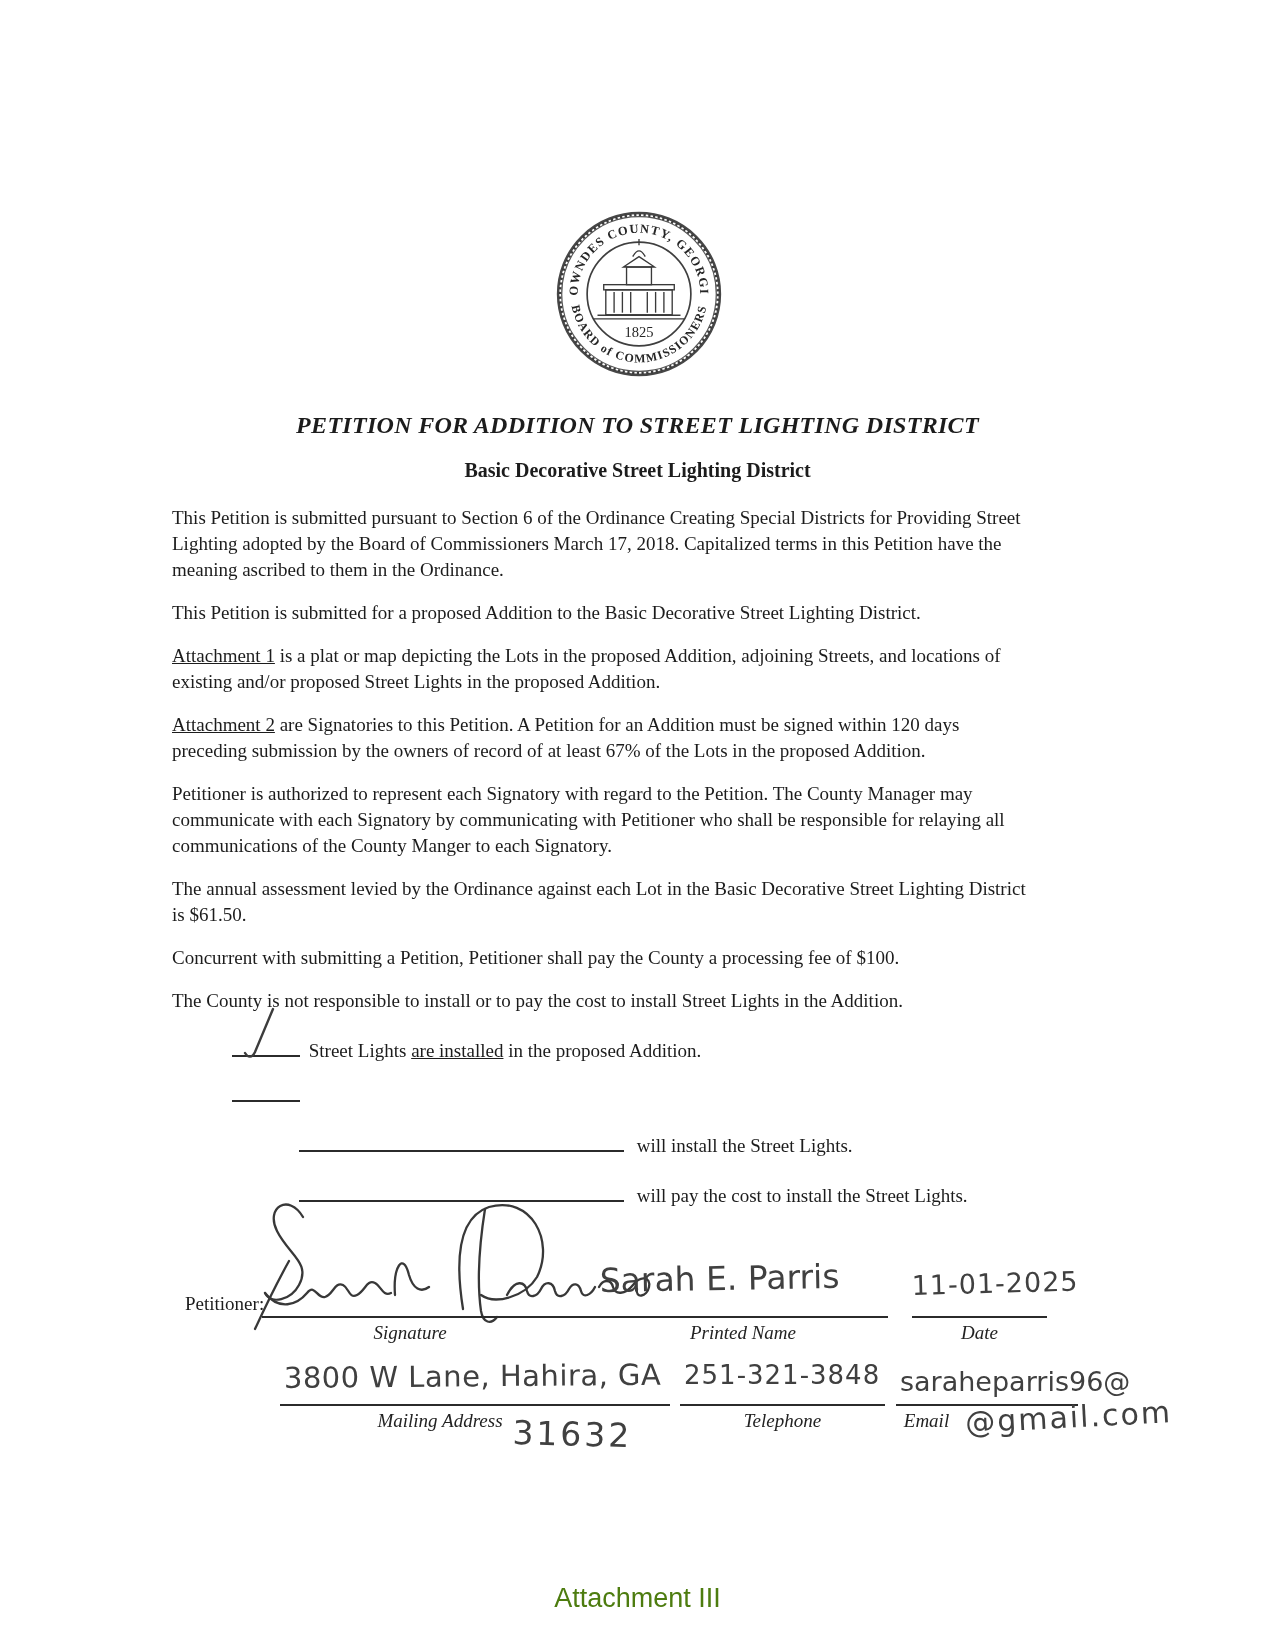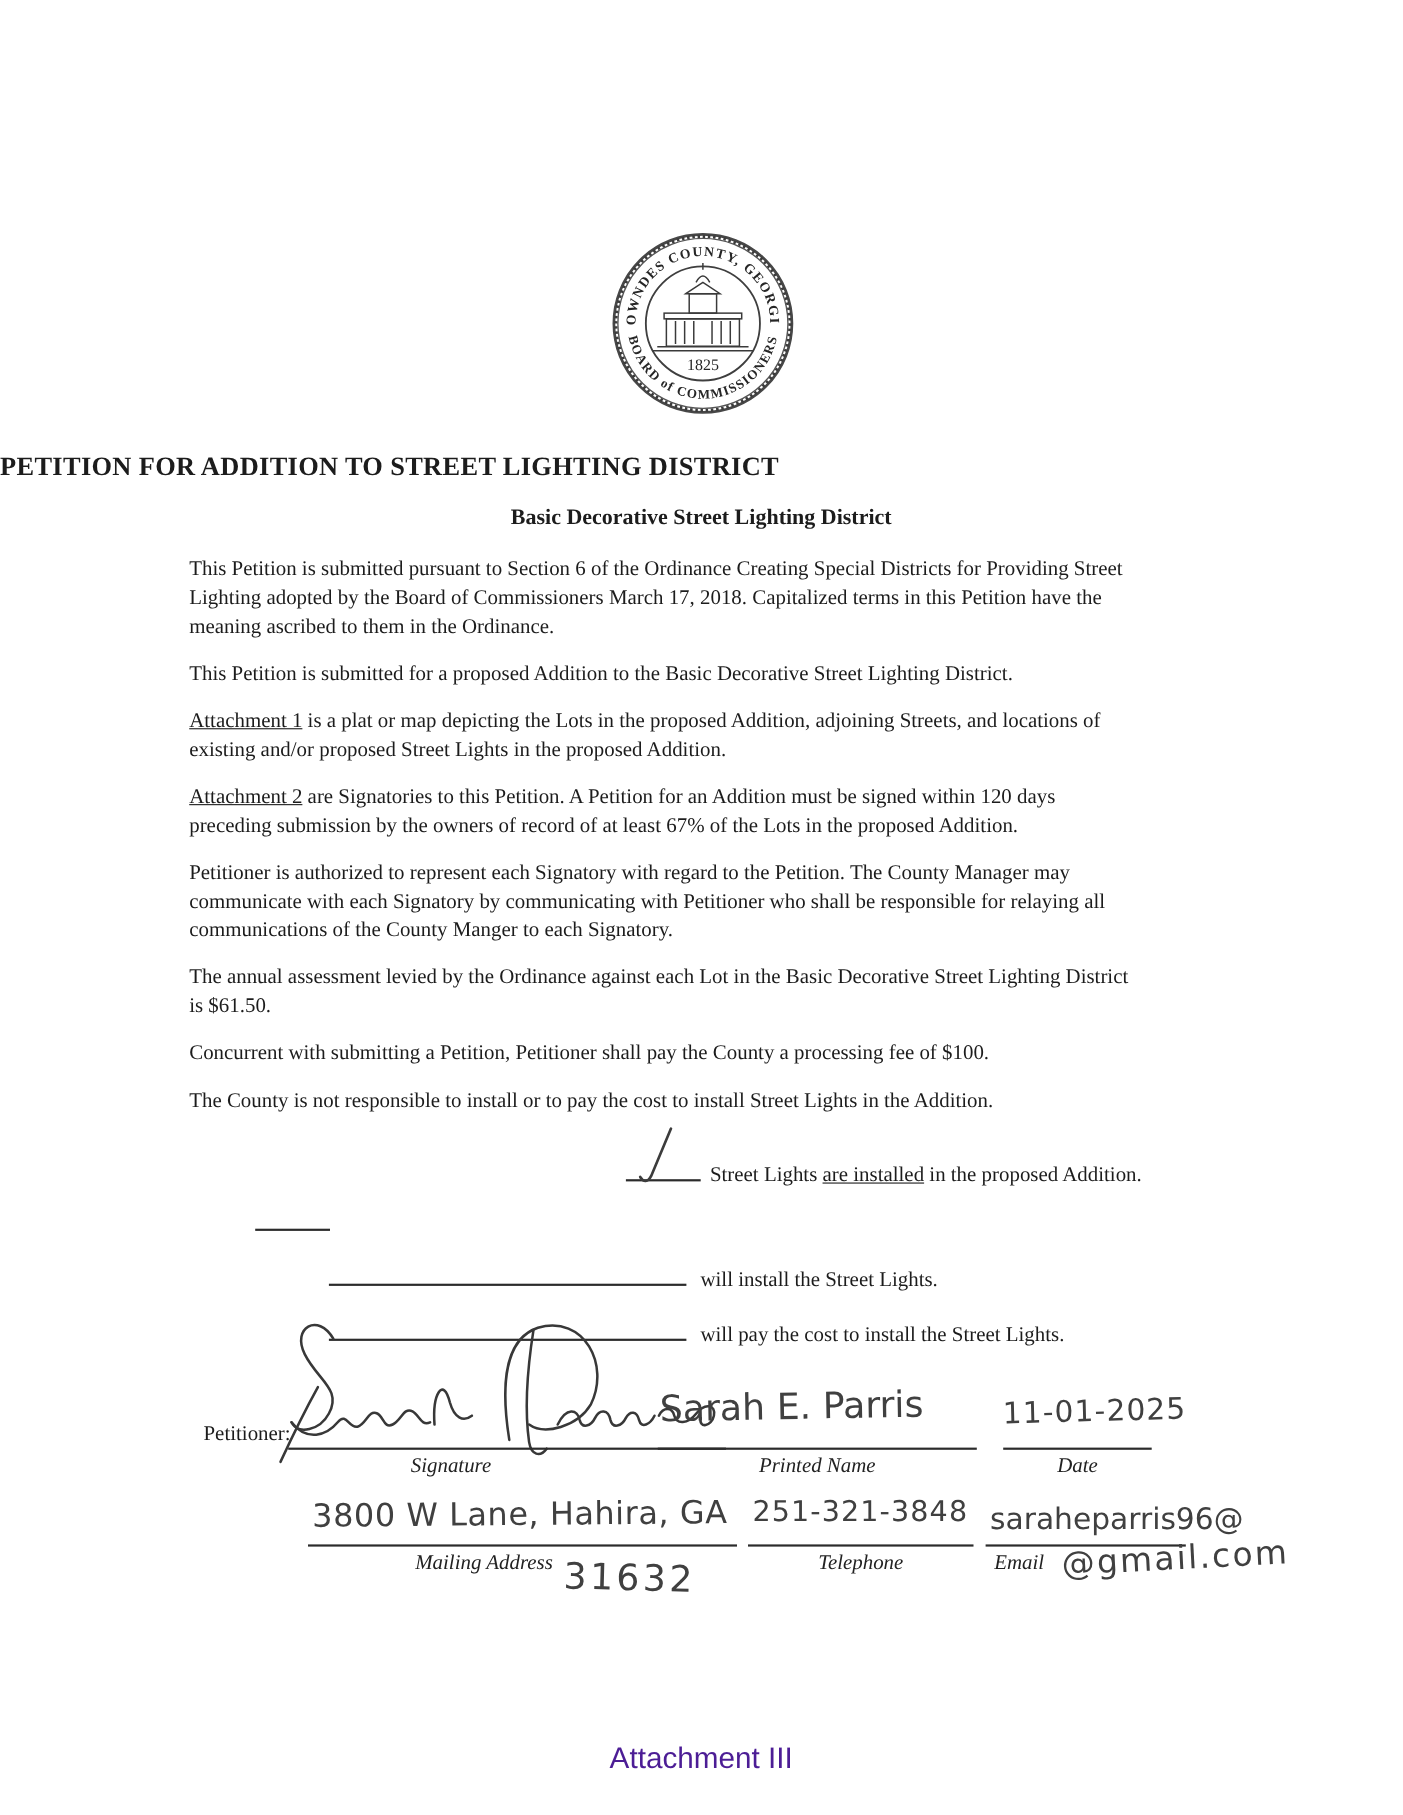--- a/index.html
+++ b/index.html
@@ -3,55 +3,55 @@
 <meta charset="utf-8">
 <style>
   html,body{margin:0;padding:0;background:#ffffff;}
   .page{position:relative;width:1275px;height:1650px;background:#fff;overflow:hidden;
         font-family:"Liberation Serif", serif;color:#1c1c1c;}
 
   
   .seal{position:absolute;left:556px;top:211px;}
 
   
-  .title{position:absolute;left:0;top:412px;width:100%;text-align:left;
-         font-size:24px;font-weight:bold;letter-spacing:.3px;}
+  .title{position:absolute;left:0;top:412px;width:100%;text-align:center;
+         font-size:24px;font-weight:bold;letter-spacing:.3px;font-style:italic;}
   .subtitle{position:absolute;left:0;top:459px;width:100%;text-align:center;
             font-size:20px;font-weight:bold;}
 
   
   .content{position:absolute;left:172px;top:505px;width:866px;
            font-size:19px;line-height:26px;}
   .content p{margin:0 0 0 0;}
   .content p + p{margin-top:17px;}
   .u{text-decoration:underline;}
 
   
   .opt{padding-left:60px;white-space:nowrap;}
-  .opt1{margin-top:42px;text-align:right;}
+  .opt1{margin-top:24px;}
   .opt2{margin-top:19px;}
   .fill{padding-left:127px;white-space:nowrap;}
   .fill{margin-top:24px;}
   .blank{display:inline-block;border-bottom:2px solid #2b2b2b;height:15px;vertical-align:baseline;}
   .w68{width:68px;}
   .w325{width:325px;margin-right:8px;}
   .check-slot{position:relative;display:inline-block;width:68px;height:15px;
               border-bottom:2px solid #2b2b2b;vertical-align:baseline;margin-right:4px;}
   .check-slot svg{position:absolute;left:10px;bottom:-6px;overflow:visible;}
 
   
   .hline{position:absolute;border-top:2px solid #2b2b2b;height:0;}
   .caption{position:absolute;font-style:italic;font-size:19px;text-align:center;color:#222;}
   .hand{position:absolute;font-family:"DejaVu Sans", sans-serif;color:#404040;
         white-space:nowrap;transform-origin:left bottom;line-height:1;}
   .pet-label{position:absolute;left:185px;top:1293px;font-size:19px;}
   .sig-svg{position:absolute;left:245px;top:1183px;overflow:visible;}
 
   .footer{position:absolute;left:0;top:1583px;width:100%;text-align:center;
-          font-family:"Liberation Sans", sans-serif;font-size:27px;color:#4c1d95;}
+          font-family:"Liberation Sans", sans-serif;font-size:27px;color:#4d7c0f;}
 </style>
 </head>
 <body>
 
 <div class="page">
 
   <svg class="seal" width="166" height="166" viewBox="0 0 160 160">
     <defs>
       <path id="sealTop" d="M 21,80 A 59,59 0 0 1 139,80"></path>
       <path id="sealBottom" d="M 14,80 A 66,66 0 0 0 146,80"></path>

